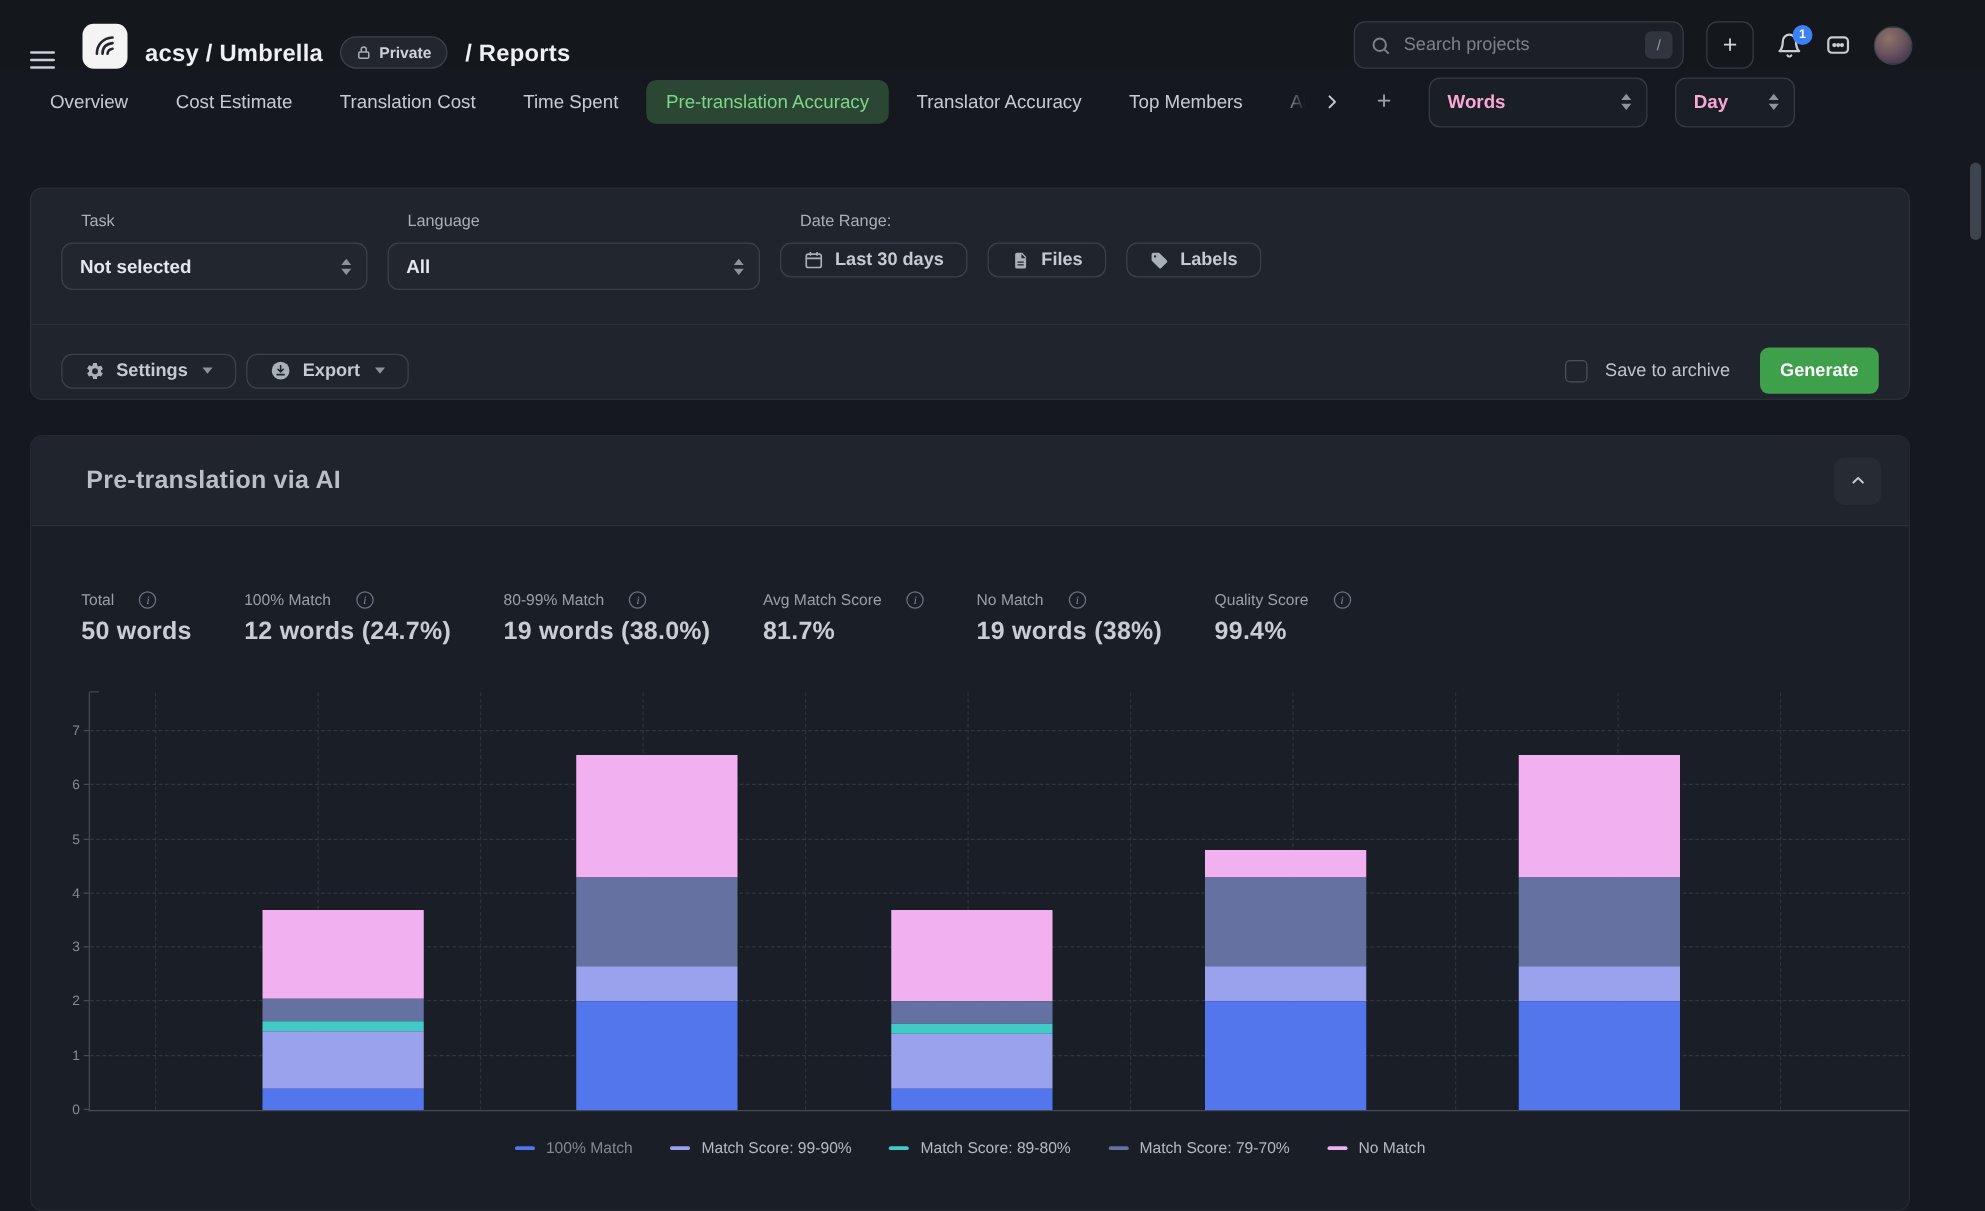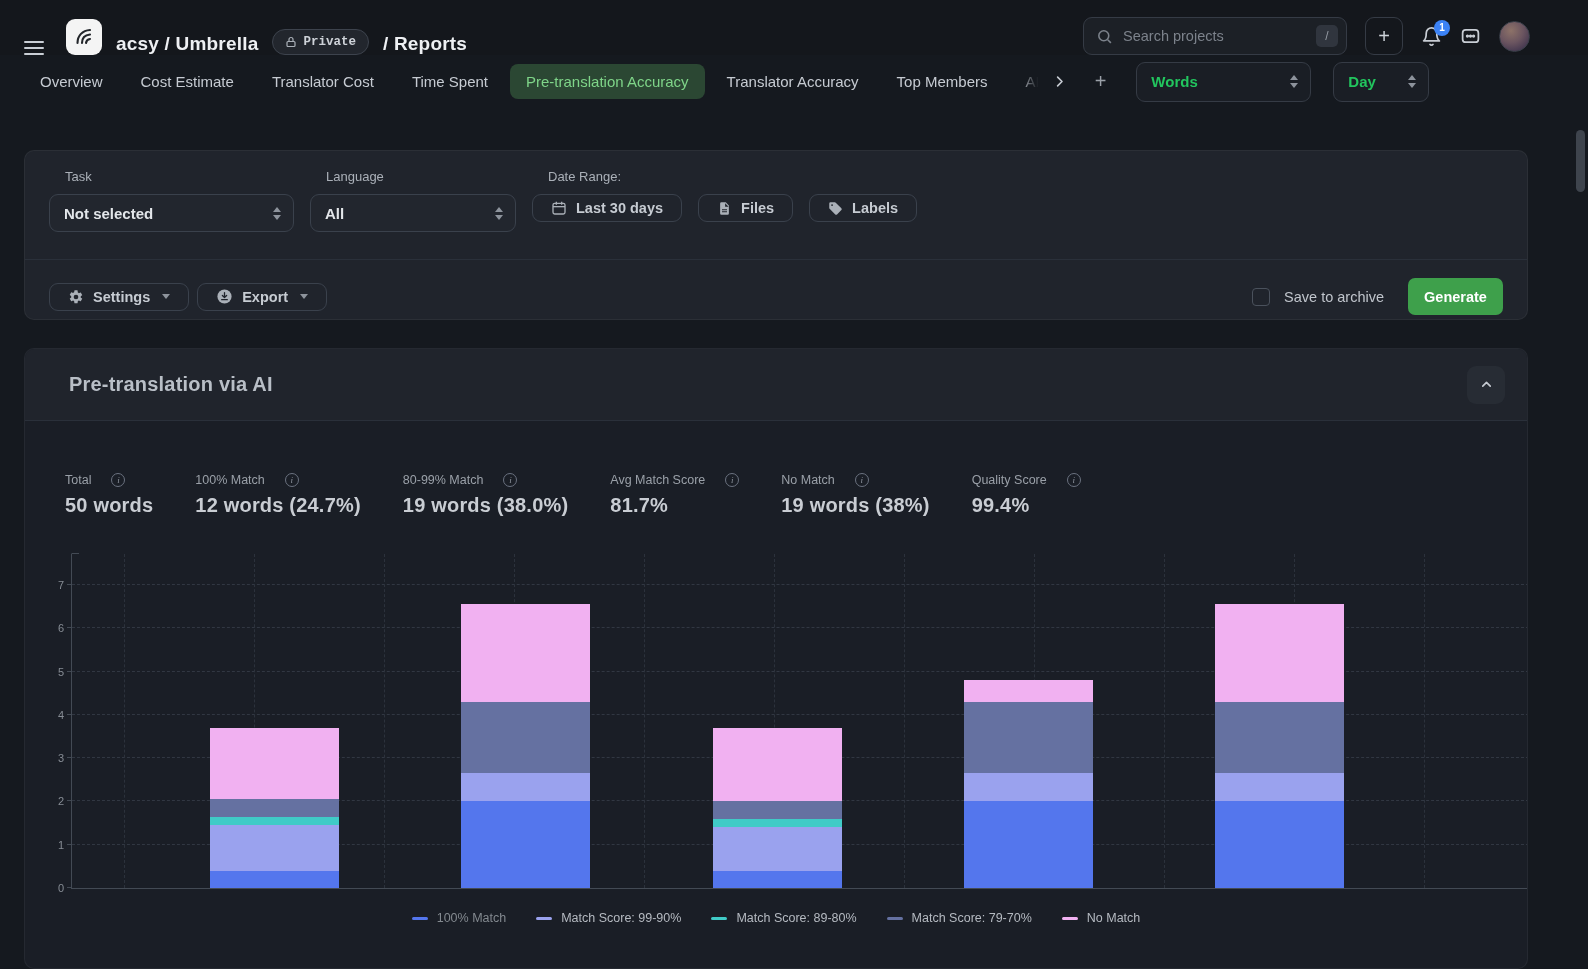--- a/index.html
+++ b/index.html
@@ -19,21 +19,21 @@
   .hamburger { width:20px; height:14px; display:flex; flex-direction:column; justify-content:space-between; cursor:pointer; }
   .hamburger span { display:block; height:2px; border-radius:2px; background:#c9ced5; }
   .logo {
     width:36px; height:36px; border-radius:9px; background:#f4f4f4;
     display:flex; align-items:center; justify-content:center; margin-left:8px;
   }
   .crumb { font-size:19px; font-weight:700; color:#eef0f3; letter-spacing:.2px; white-space:nowrap; }
   .badge-private {
     display:flex; align-items:center; gap:6px; height:26px; padding:0 12px;
     border:1px solid #3d434d; border-radius:13px; background:#22262d;
-    font-size:12.5px; font-weight:600; color:#ced2d8;font-family:Liberation Mono, monospace;
+    font-size:12.5px; font-weight:600; color:#ced2d8;
   }
   .header-right { margin-left:auto; display:flex; align-items:center; gap:18px; }
   .search-box {
     display:flex; align-items:center; gap:10px; width:264px; height:38px;
     background:#1c2026; border:1px solid #353b45; border-radius:9px; padding:0 8px 0 12px;
   }
   .search-box input {
     flex:1; background:transparent; border:none; outline:none;
     font-family:"Liberation Sans", sans-serif; font-size:14.5px; color:#dfe2e6; min-width:0;
   }
@@ -71,39 +71,39 @@
   .tab.faded {
     color:#c6cbd2; padding-right:0; max-width:34px; overflow:hidden;
     -webkit-mask-image:linear-gradient(to right,#000 30%,transparent 95%);
             mask-image:linear-gradient(to right,#000 30%,transparent 95%);
   }
   .tab-chevron, .tab-plus { color:#c6cbd2; display:flex; align-items:center; padding:6px; cursor:pointer; }
   .tab-plus { font-size:20px; color:#9aa0a8; margin-left:10px; }
   .select-pill {
     display:flex; align-items:center; justify-content:space-between;
     height:40px; border:1px solid #353b45; border-radius:9px; background:#1a1e25;
-    padding:0 12px 0 14px; font-size:15px; font-weight:600; color:#22c55e; cursor:pointer;
+    padding:0 12px 0 14px; font-size:15px; font-weight:600; color:#f9a8d4; cursor:pointer;
   }
   .w-words { width:175px; margin-left:18px; }
   .w-day { width:96px; margin-left:16px; }
   .updown { display:flex; flex-direction:column; gap:3px; align-items:center; }
   .updown i { display:block; width:0; height:0; border-left:4px solid transparent; border-right:4px solid transparent; }
   .updown .up { border-bottom:5px solid #8d939c; }
   .updown .down { border-top:5px solid #8d939c; }
   
   .card { position:absolute; left:24px; width:1504px; background:#20242c; border:1px solid rgba(255,255,255,.05); border-radius:10px; }
   .filter-card { top:150px; height:170px; }
   .filter-row1 { display:flex; align-items:flex-start; padding:18px 24px 0 24px; gap:16px; }
   .field-label { font-size:13px; color:#aab0b8; margin-bottom:10px;margin-left:16px; }
   .select-ctl {
     height:38px; border:1px solid #3a414c; border-radius:9px; background:#22262e;
     display:flex; align-items:center; justify-content:space-between; padding:0 12px 0 14px;
     font-size:15px; font-weight:600; color:#e3e6ea; cursor:pointer;
   }
-  .sel-task { width:245px; } .sel-lang { width:206px; }
+  .sel-task { width:245px; } .sel-lang { width:298px; }
   .chip-row { display:flex; gap:16px; }
   .chip-btn {
     height:28px; border:1px solid #3a414c; border-radius:9px; background:transparent;
     display:flex; align-items:center; gap:9px; padding:0 18px;
     font-size:14.5px; font-weight:600; color:#c6cbd2; cursor:pointer;
   }
   .chip-btn svg { color:#aab0b8; }
   .filter-divider { position:absolute; left:0; right:0; top:108px; height:1px; background:#2a303a; }
   .filter-row2 { position:absolute; left:24px; right:24px; top:127px; display:flex; align-items:center; gap:8px; }
   .caret-down { width:0; height:0; border-left:4.5px solid transparent; border-right:4.5px solid transparent; border-top:5.5px solid #8d939c; margin-left:3px; }
@@ -207,21 +207,21 @@
             <circle cx="15.5" cy="11.5" r="0.9" fill="#c8cdd4"></circle>
         </svg>
       </div>
       <div class="avatar"></div>
     </div>
   </div>
 
   <div class="tabbar">
     <div class="tab">Overview</div>
     <div class="tab">Cost Estimate</div>
-    <div class="tab">Translator Cost</div>
+    <div class="tab">Translation Cost</div>
     <div class="tab">Time Spent</div>
     <div class="tab active">Pre-translation Accuracy</div>
     <div class="tab">Translator Accuracy</div>
     <div class="tab">Top Members</div>
     <div class="tab faded">AI</div>
     <div class="tab-chevron">
       <svg width="15" height="15" viewBox="0 0 24 24" fill="none" stroke="#c6cbd2" stroke-width="2.6" stroke-linecap="round" stroke-linejoin="round">
         <polyline points="9 5 16 12 9 19"></polyline>
       </svg>
     </div>

